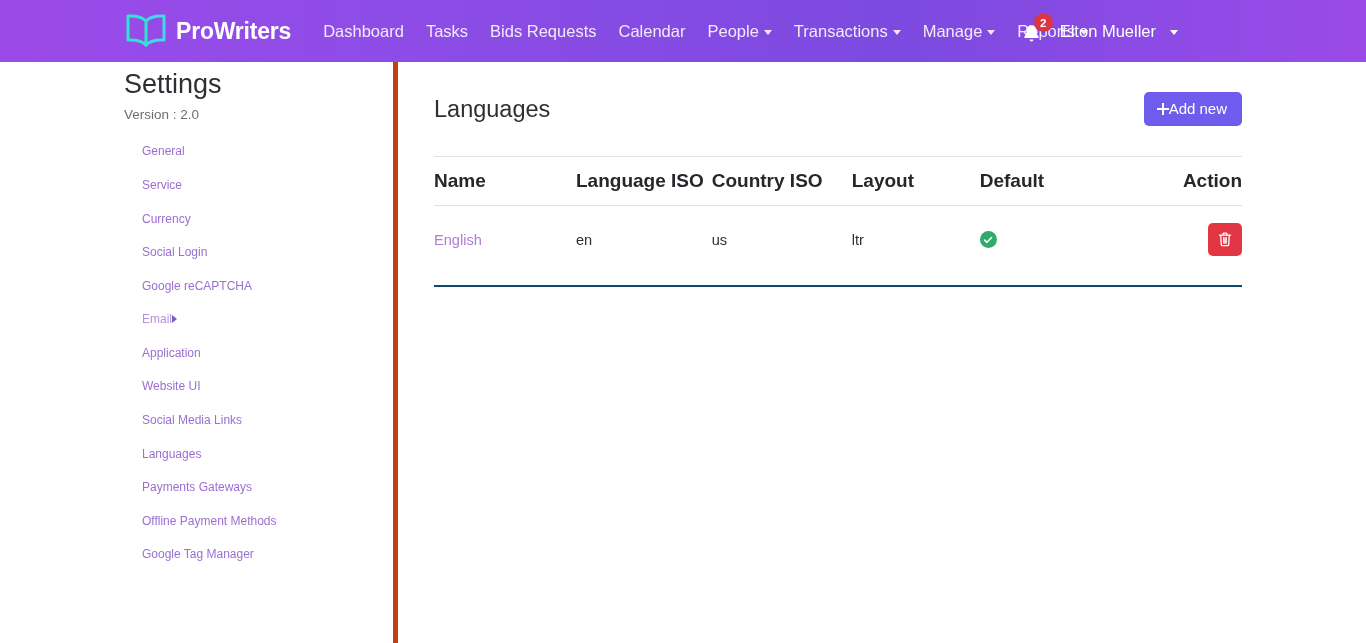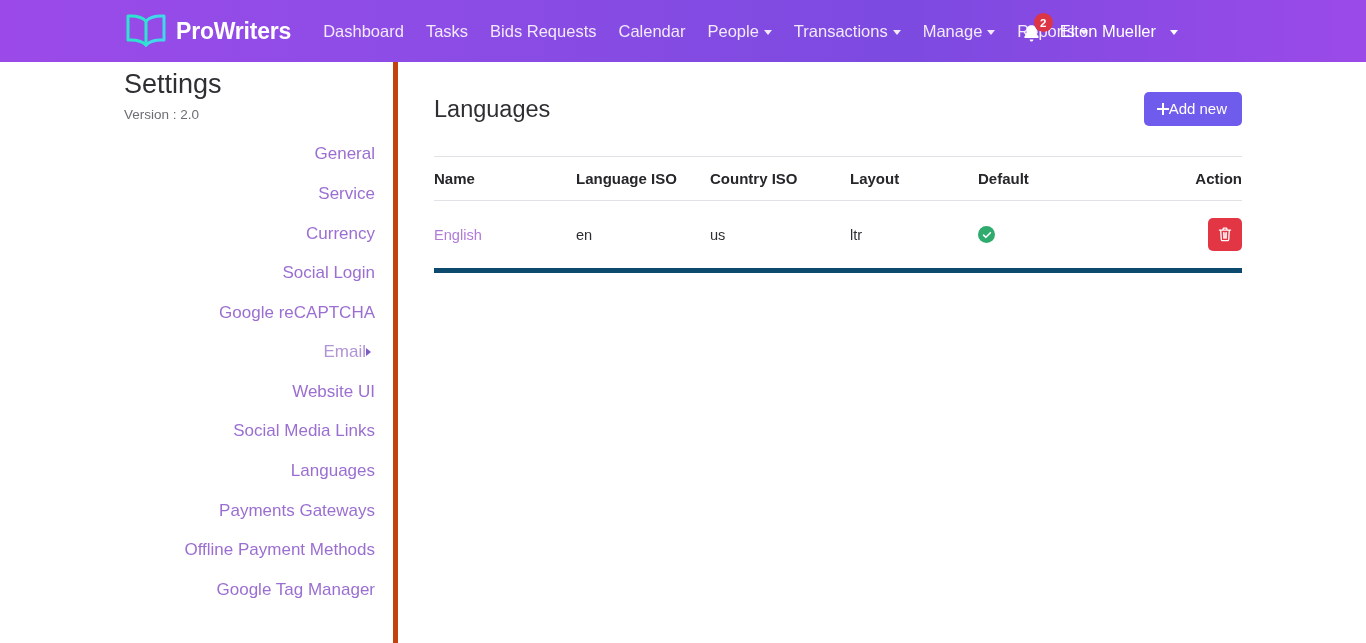--- a/index.html
+++ b/index.html
@@ -139,25 +139,25 @@
   }
   .version-text {
     font-size: 13.5px;
     color: #6d6d75;
     margin-bottom: 13px;
   }
   .side-list { list-style: none; }
   .side-item {
     display: flex;
     align-items: center;
-    justify-content: flex-end;
+    justify-content: flex-start;
     padding: 9.6px 18px 9.6px 18px;
     text-decoration: none;
     color: #9b6fd1;
-    font-size: 17px;
+    font-size: 12px;
     cursor: pointer;
     line-height: 1.2;
   }
   .side-item.muted { color: #b094d6; }
   .caret-right {
     width: 0; height: 0;
     border-top: 4.5px solid transparent;
     border-bottom: 4.5px solid transparent;
     border-left: 5.5px solid #7a5cc4;
     margin-right: 4px;
@@ -210,33 +210,33 @@
   .plus-icon::before { left: 5px; top: 0; width: 2px; height: 12px; }
   .plus-icon::after  { top: 5px; left: 0; height: 2px; width: 12px; }
 
   table.data-table {
     width: 808px;
     border-collapse: collapse;
     margin-top: 14px;
   }
   table.data-table th {
     text-align: left;
-    font-size: 15px;
+    font-size: 19px;
     font-weight: bold;
     color: #26262b;
     padding: 13px 8px 13px 0;
     border-top: 1px solid #e2e2e6;
     border-bottom: 1px solid #e2e2e6;
     white-space: nowrap;
   }
   table.data-table td {
     font-size: 14.6px;
     color: #2f2f33;
-    padding: 17px 8px 17px 0;
-    border-bottom: 5px solid #0c4a6e;
+    padding: 17px 8px 29px 0;
+    border-bottom: 2px solid #0c4a6e;
     vertical-align: middle;
   }
   .col-name    { width: 142px; }
   .col-langiso { width: 134px; }
   .col-ctryiso { width: 140px; }
   .col-layout  { width: 128px; }
   .col-default { width: 160px; }
   .col-action  { text-align: right !important; padding-right: 0 !important; }
 
   .cell-link {
@@ -363,20 +363,25 @@
         </li>
       <li>
           <a class="side-item">
         <span>Google reCAPTCHA</span>
           </a>
         </li>
       <li>
           <a class="side-item muted">
         <span>Email</span>
         <span class="caret-right"></span>
+          </a>
+        </li>
+      <li>
+          <a class="side-item">
+        <span>Application</span>
           </a>
         </li>
       <li>
           <a class="side-item">
         <span>Website UI</span>
           </a>
         </li>
       <li>
           <a class="side-item">
         <span>Social Media Links</span>

